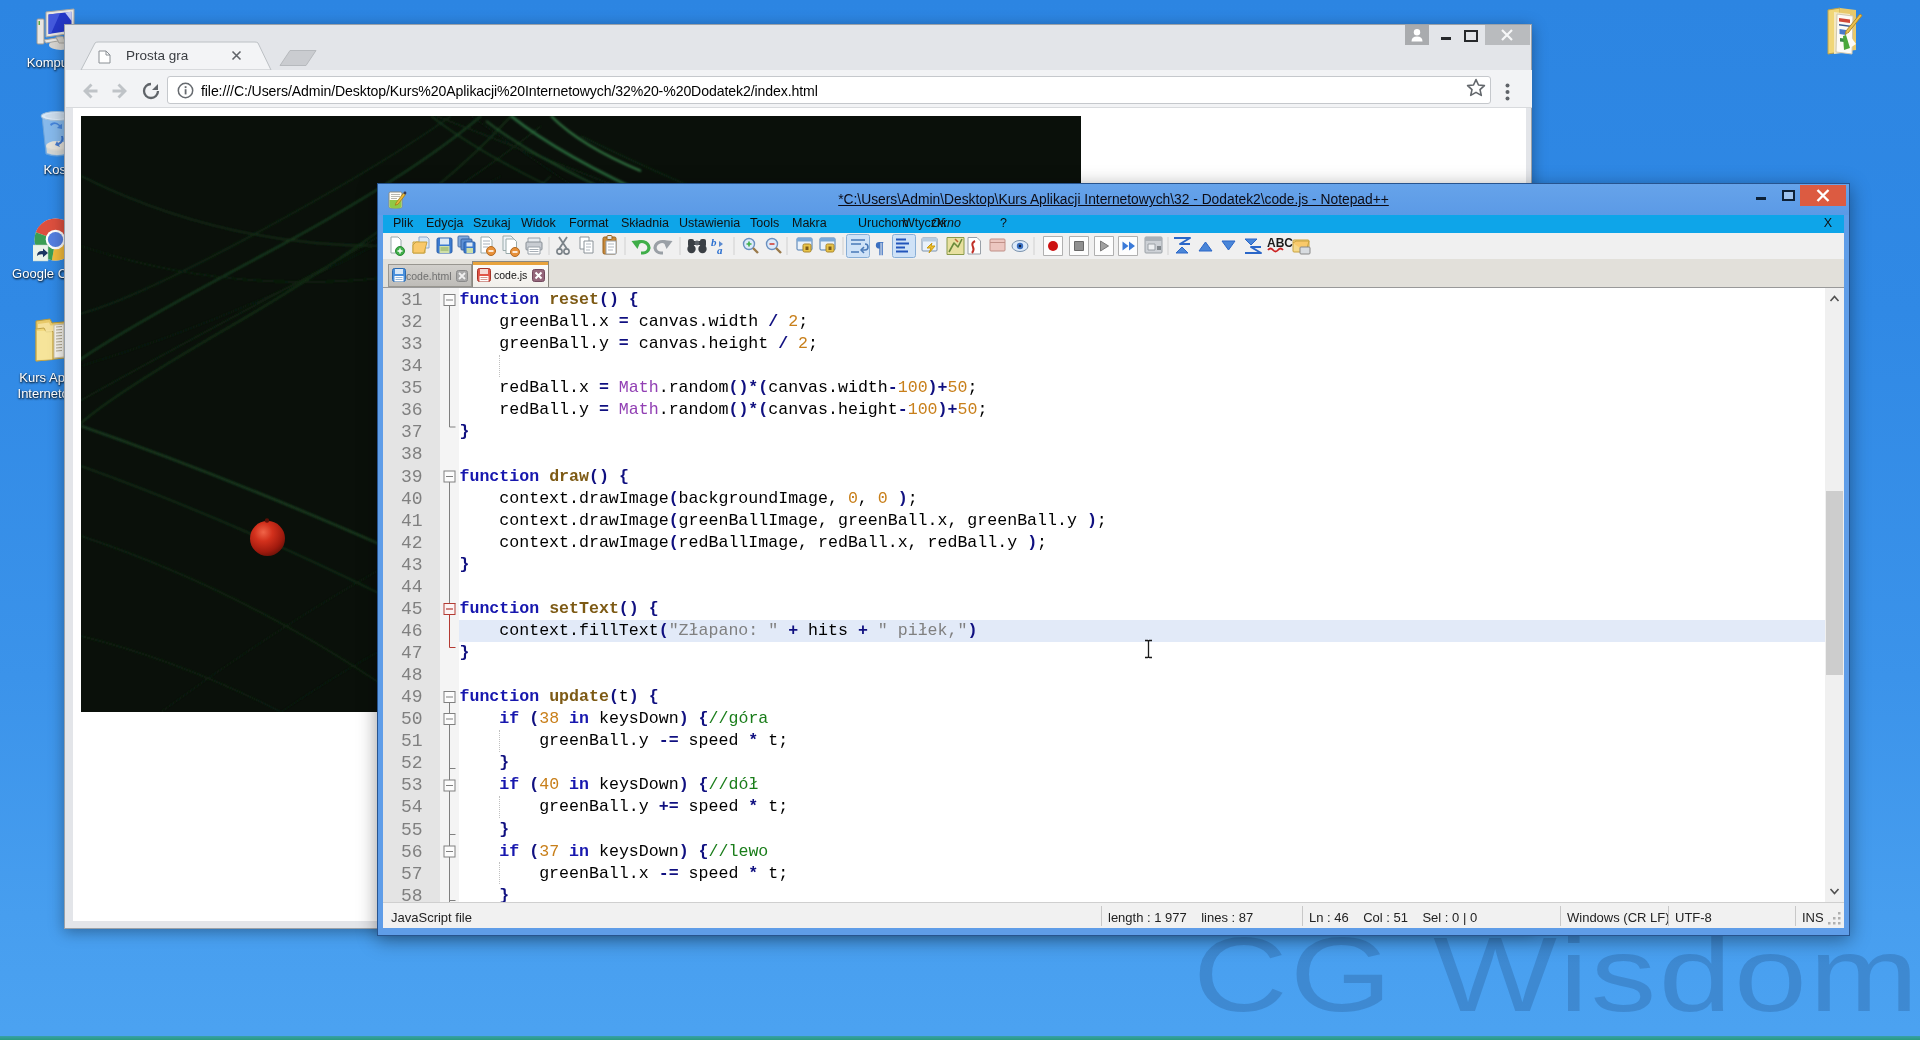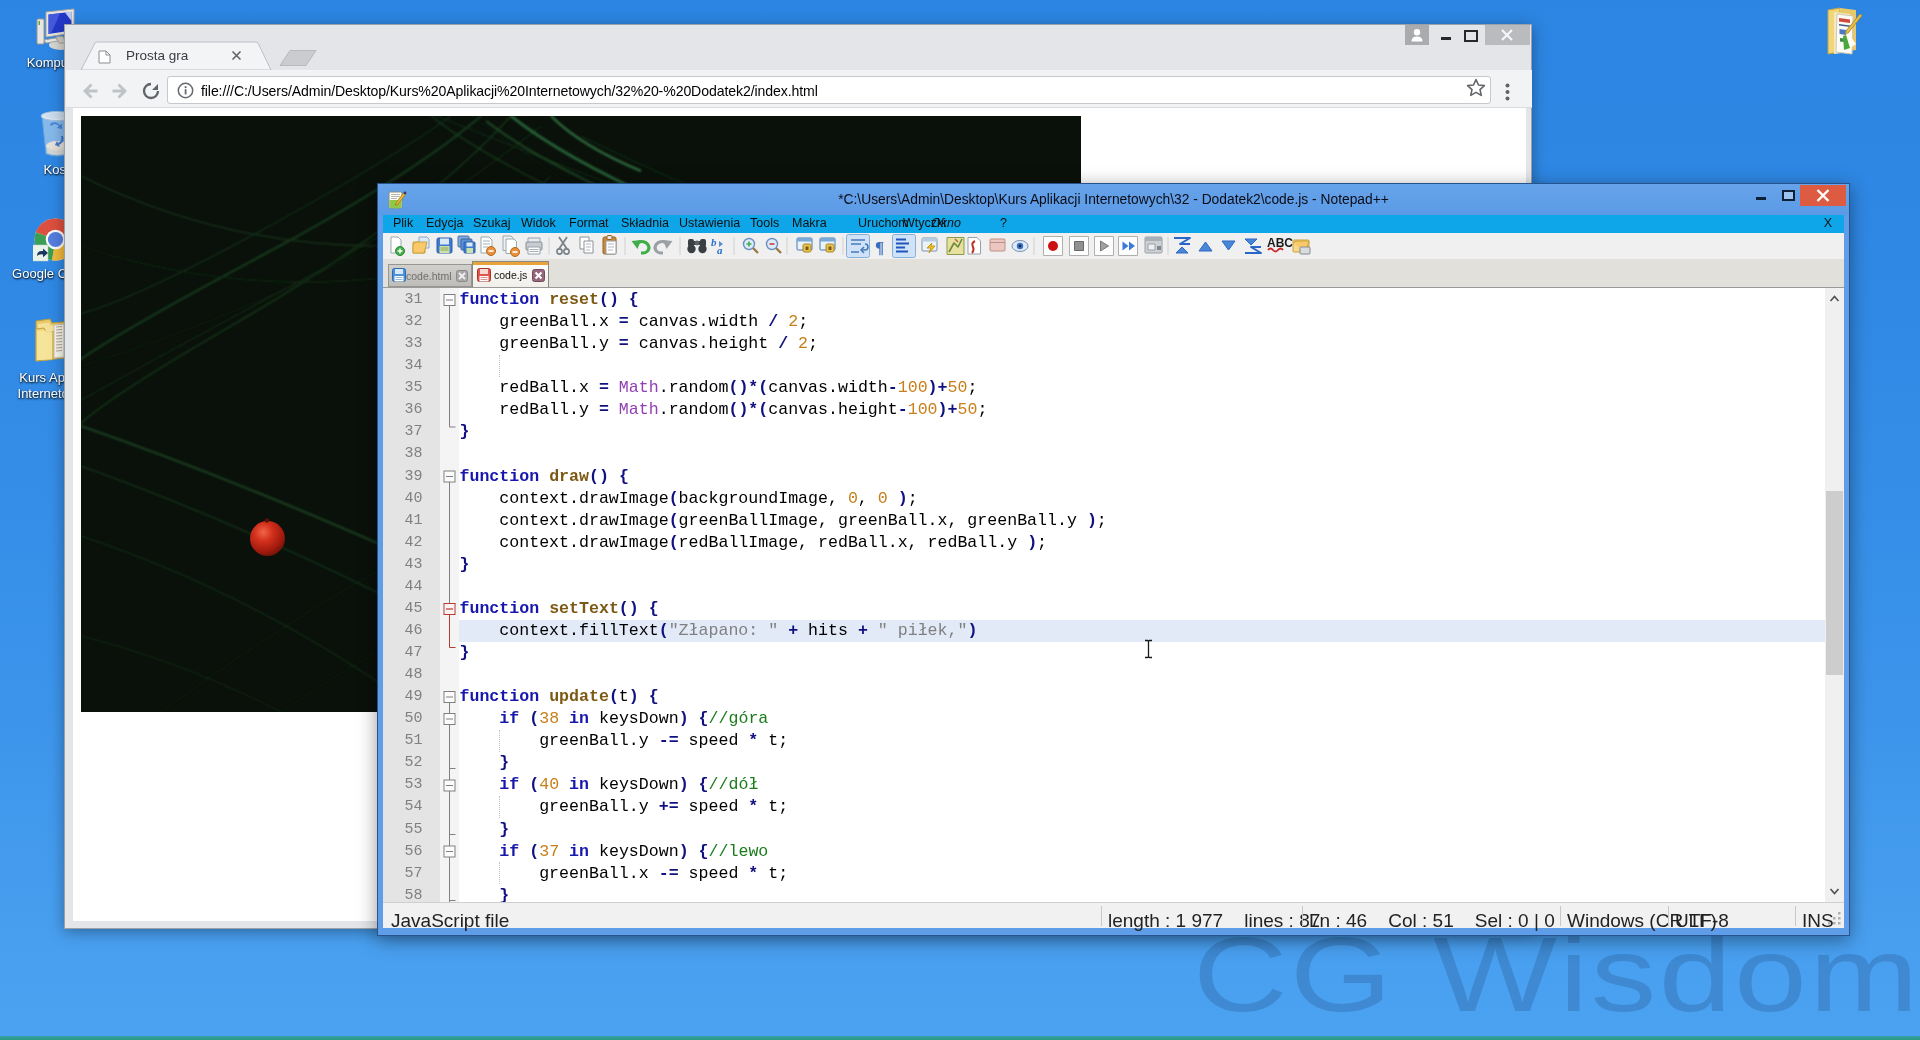--- a/index.html
+++ b/index.html
@@ -23,40 +23,40 @@
   #url { position:absolute; left:136px; top:58px; font-size:14.1px; color:#000000; letter-spacing:-0.1px; white-space:nowrap; }
   #cprofile { position:absolute; left:1340px; top:0px; width:24px; height:20px; background:#a9abae; }
   #cclose { position:absolute; left:1420px; top:0px; width:45px; height:20px; background:#b9bbbe; }
   #ccontent { position:absolute; left:8px; top:83px; width:1453px; height:813px; background:#fff; }
   #gcanvas { position:absolute; left:8px; top:8px; width:1000px; height:596px; background:#0c120c; }
 
   
   #npp { position:absolute; left:377px; top:183px; width:1473px; height:753px;
      background:#5f9de8; border:1px solid #27548f; box-shadow:0 4px 18px rgba(0,0,0,.4); }
   #npptitle { position:absolute; left:0; top:0; width:100%; height:31px; background:linear-gradient(180deg,#66a3ea,#5b9ae6); }
-  #ntitletext { position:absolute; left:0; top:8px; width:100%; text-align:center; font-size:13.8px; color:#0c0c16; }
+  #ntitletext { position:absolute; left:0; top:8px; width:100%; text-align:center; font-size:13.8px; color:#0c0c16;text-decoration:underline; }
   #nclient { position:absolute; left:5px; top:31px; right:5px; bottom:7px; background:#f0f0f0; }
   #nmenu { position:absolute; left:0; top:0; width:100%; height:18px; background:#0ea5e9; font-size:12.5px; color:#111; }
   #nmenu span { position:absolute; top:1px; }
   #ntoolbar { position:absolute; left:0; top:18px; width:100%; height:26px; background:#f0f0f0; }
   #ntabbar { position:absolute; left:0; top:44px; width:100%; height:28px; background:#e2e0da; }
   #neditor { position:absolute; left:0; top:72px; width:100%; bottom:26px; background:#fff; border-top:1px solid #999; }
   #nummargin { position:absolute; left:0; top:0; width:57px; height:100%; background:#e4e4e4; }
   #foldmargin { position:absolute; left:57px; top:0; width:19px; height:100%; background:#f4f4f4; }
-  #linenums { position:absolute; left:0px; top:1px; width:39.5px; text-align:right; font-family:"Liberation Mono", monospace; font-size:15px; line-height:22.07px; color:#808080; }
+  #linenums { position:absolute; left:0px; top:1px; width:39.5px; text-align:right; font-family:"Liberation Mono", monospace; font-size:18px; line-height:22.07px; color:#808080; }
   #codepre { position:absolute; left:76.5px; top:1px; font-family:"Liberation Mono", monospace; font-size:16.6px; line-height:22.07px; color:#000; white-space:pre; }
   #curline { position:absolute; left:76px; top:332px; right:19px; height:22px; background:#e2eaf8; }
   .k { font-weight:bold; color:#1717ae; }
   .f { font-weight:bold; color:#7d5a14; }
   .o { font-weight:bold; color:#101080; }
   .n { color:#c87f1a; }
   .s { color:#808080; }
   .c { color:#1a7d1a; }
   .m { color:#9240b4; }
-  #nstatus { position:absolute; left:0; bottom:0; width:100%; height:26px; background:#f1f1f1; border-top:1px solid #cfcfcf; font-size:19px; color:#222; }
+  #nstatus { position:absolute; left:0; bottom:0; width:100%; height:26px; background:#f1f1f1; border-top:1px solid #cfcfcf; font-size:13px; color:#222; }
   #nstatus span { position:absolute; top:7px; }
   #nscroll { position:absolute; right:0px; top:0; width:19px; height:100%; background:#f0f0f0; }
   #nthumb { position:absolute; left:1px; top:203px; width:17px; height:184px; background:#cdcdcd; }
 </style>
 </head>
 <body>
 <div id="desktop">
   <div id="wm">CG Wisdom</div>
   <div id="teal"></div>
 

